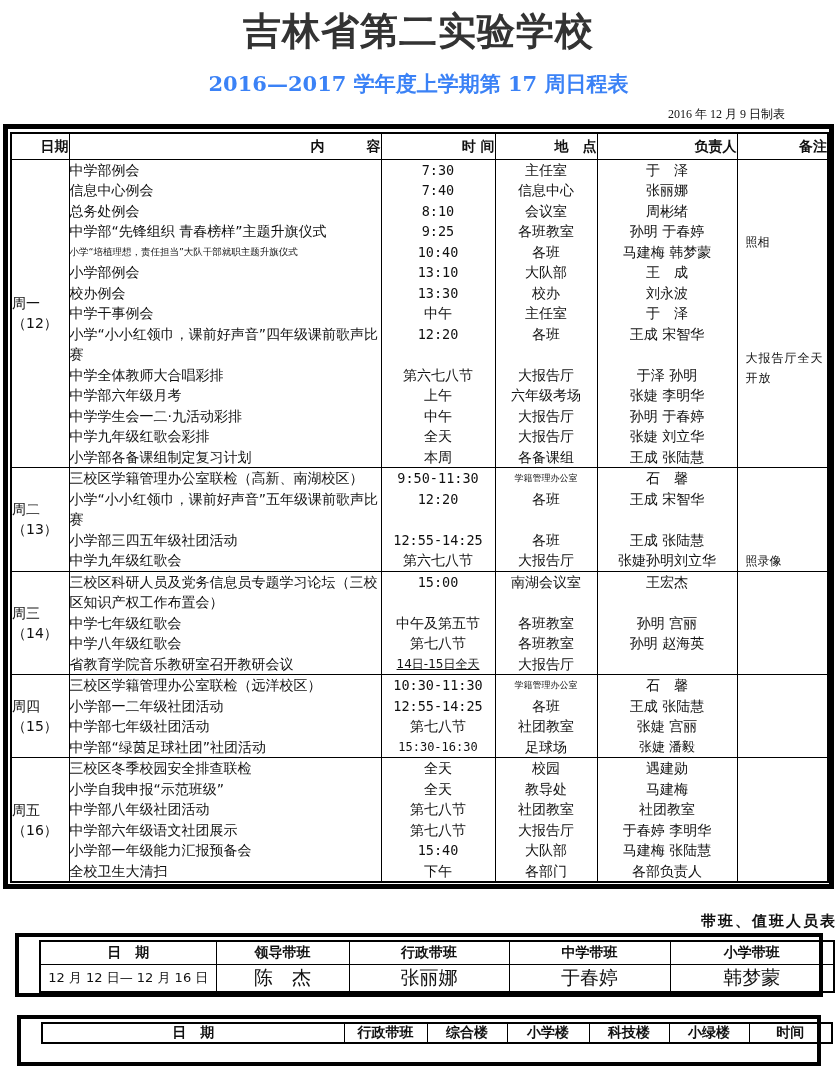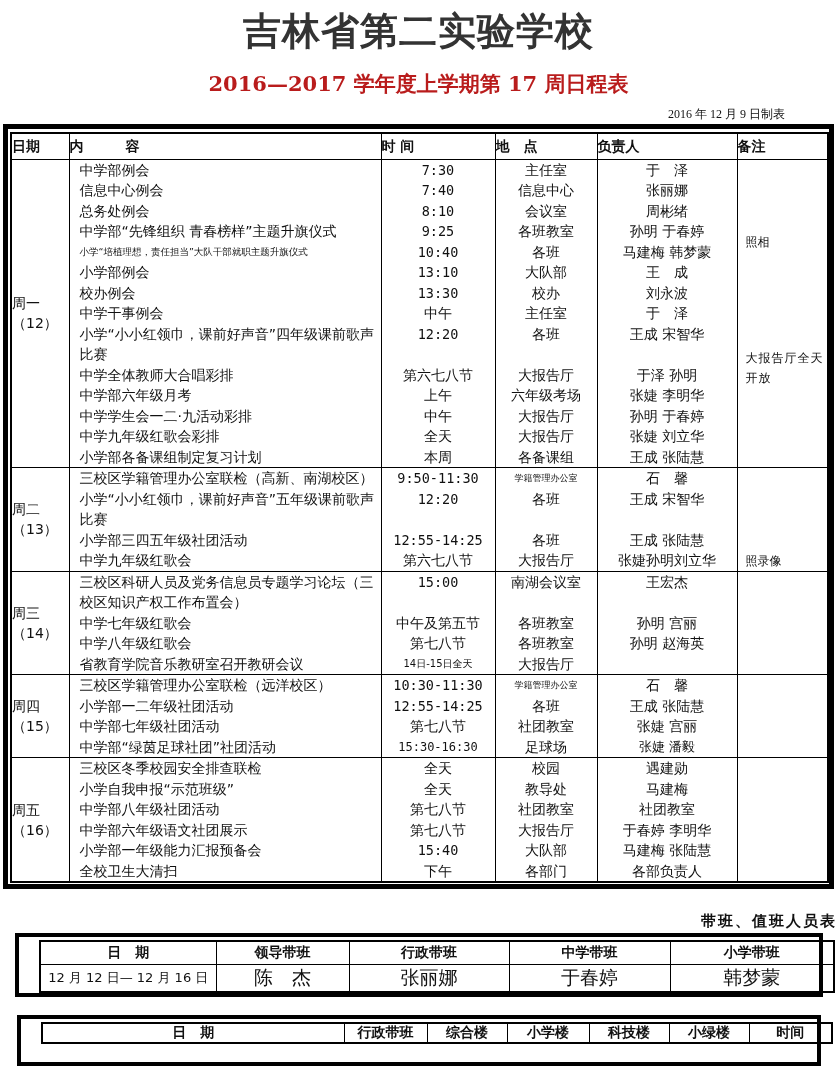--- a/index.html
+++ b/index.html
@@ -6,21 +6,21 @@
   html, body { width: 837px; height: 1086px; background: #fff; overflow: hidden; }
   body { position: relative; font-family: "DejaVu Sans", sans-serif; color: #111; }
 
   .school-title {
     position: absolute; top: 8px; left: 0; width: 837px; text-align: center;
     font-family: "DejaVu Sans", sans-serif; font-weight: bold; font-size: 38px;
     color: #333; letter-spacing: 1px; line-height: 46px;
   }
   .sched-title {
     position: absolute; top: 70px; left: 0; width: 837px; text-align: center;
-    font-family: "DejaVu Serif", serif; font-weight: bold; font-size: 21px; line-height: 28px; color: #b91c1c;
+    font-family: "DejaVu Serif", serif; font-weight: bold; font-size: 21px; line-height: 28px; color: #3b82f6;
   }
   .made-date {
     position: absolute; top: 106px; right: 52px; font-size: 12px; line-height: 16px;
     font-family: Liberation Serif, serif;
   }
 
   
   .frame {
     position: absolute; top: 124px; left: 3px; width: 831px; height: 765px;
     border: 5px solid #000; background: #fff;
@@ -30,39 +30,39 @@
     border-collapse: collapse; table-layout: fixed;
     border: 2px solid #000;
   }
   .main-table th, .main-table td {
     border-left: 1px solid #000; border-right: 1px solid #000;
     font-size: 14px; line-height: 20.5px; vertical-align: top; padding: 0;
     font-weight: normal;
   }
   .main-table thead th {
     height: 26px; border-bottom: 1px solid #000; font-weight: bold; font-size: 14px;
-    text-align: left; vertical-align: middle; line-height: 24px;
+    text-align: right; vertical-align: middle; line-height: 24px;
   }
   .main-table tbody.week { border-top: 1px solid #000; }
   .main-table tbody.week:first-of-type { border-top: none; }
   .col-date { width: 58px; }
   .col-content { width: 312px; }
   .col-time { width: 114px; }
   .col-place { width: 102px; }
   .col-person { width: 140px; }
   .col-note { width: 91px; }
 
   td.day-cell { text-align: left; vertical-align: middle; font-size: 14px; line-height: 20px; }
-  td.content-cell { padding-left: 10px; white-space: nowrap; overflow: hidden; }
+  td.content-cell { white-space: nowrap; overflow: hidden; }
   td.content-cell.wrap { white-space: normal; }
   td.content-cell.small { font-size: 9.5px; }
   td.time-cell, td.place-cell, td.person-cell { text-align: center; white-space: nowrap; }
   td.time-cell { font-family: "DejaVu Sans Mono", monospace; font-size: 13.5px; margin-left: 12px; }
   td.time-cell.cjk { font-family: "DejaVu Sans", sans-serif; font-size: 14px; }
-  td.time-cell.small { font-size: 10px; font-family: "DejaVu Sans", sans-serif; }
+  td.time-cell.small { font-size: 12px; font-family: "DejaVu Sans", sans-serif; text-decoration: underline; }
   td.place-cell.small { font-size: 9px; }
   td.note-cell { padding-left: 8px; font-size: 12px; line-height: 20px; vertical-align: middle; }
   td.note-cell.top { vertical-align: top; padding-top: 4px; }
   td.note-cell.bottom { vertical-align: bottom; }
   tr.multi td.content-cell { white-space: normal; }
 
   
   .duty-title {
     position: absolute; top: 911px; left: 0; width: 837px; text-align: right;
     font-weight: bold; font-size: 15px; line-height: 20px; letter-spacing: 2px;

